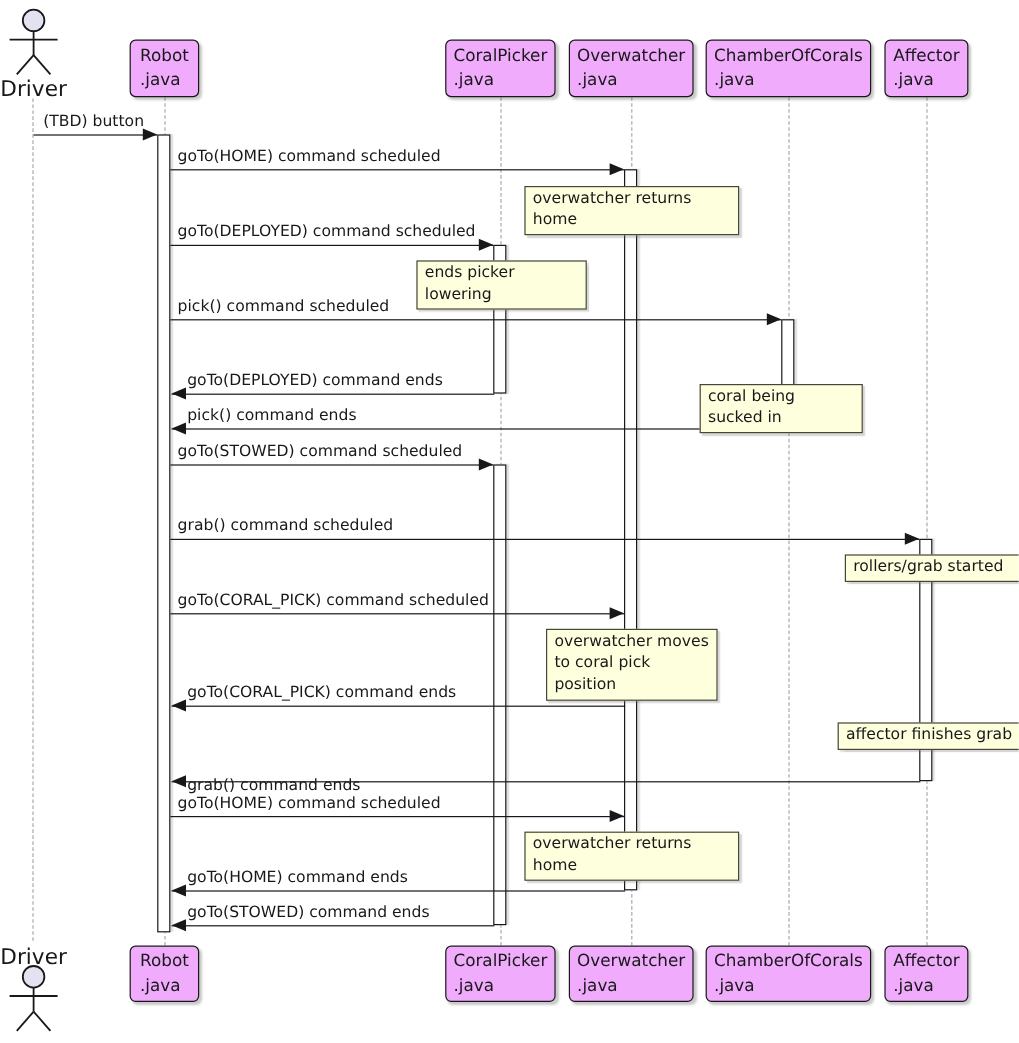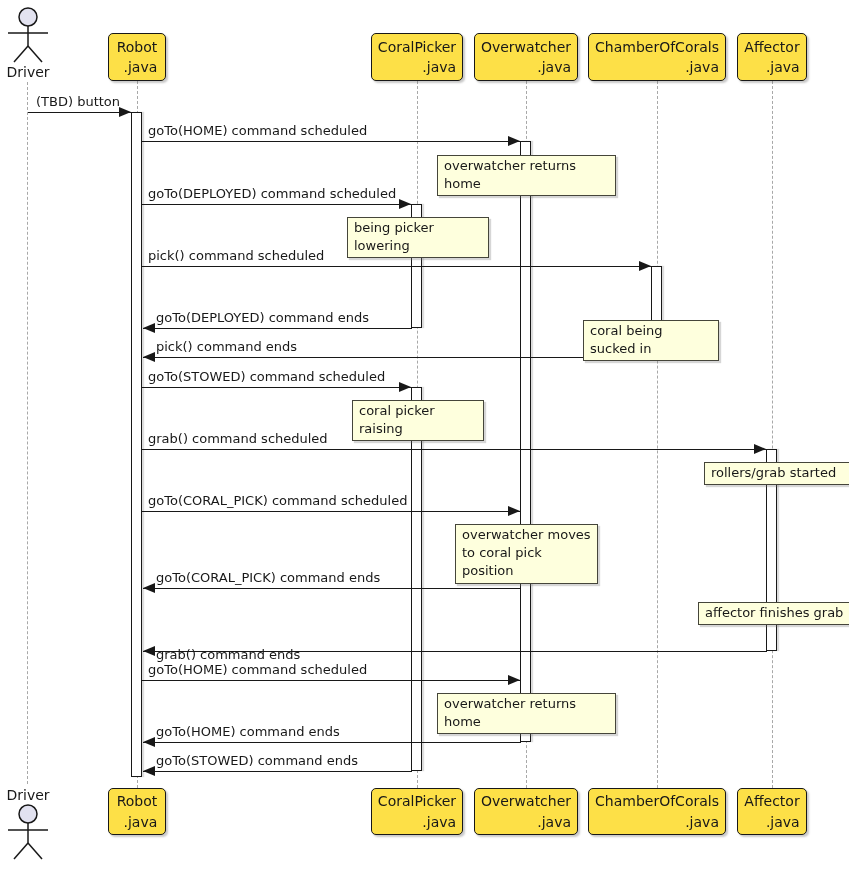--- a/index.html
+++ b/index.html
@@ -3,40 +3,40 @@
 <meta charset="utf-8">
 <style>
   html,body{margin:0;padding:0;background:#ffffff;}
   #canvas{
     position:relative;width:849px;height:869px;background:#ffffff;
     font-family:"DejaVu Sans","Liberation Sans",sans-serif;color:#181818;
     overflow:hidden;
   }
   .lifeline{position:absolute;width:0;border-left:1px dashed #a8a8a8;}
   .participant{
-    position:absolute;box-sizing:border-box;background:#fde047;border:1px solid #181818;
-    border-radius:5px;display:flex;align-items:center;justify-content:center;text-align:right;
+    position:absolute;box-sizing:border-box;background:#f0abfc;border:1px solid #181818;
+    border-radius:5px;display:flex;align-items:center;justify-content:center;text-align:left;
     font-size:14px;line-height:1.45;white-space:pre-line;box-shadow:2px 2px 2px rgba(100,100,100,0.35);
   }
   .activation{
     position:absolute;box-sizing:border-box;width:11px;background:#ffffff;
     border:1px solid #181818;box-shadow:2px 0 1px rgba(120,120,120,0.25);
   }
   .note{
     position:absolute;box-sizing:border-box;background:#feffdd;border:1px solid #45453a;
     font-size:13px;line-height:1.4;padding:1px 6px 2px 6px;white-space:pre-line;
     box-shadow:2px 2px 1px rgba(120,120,120,0.3);
   }
   .msg-line{position:absolute;height:0;border-top:1px solid #181818;}
   .msg-label{position:absolute;font-size:13px;white-space:nowrap;}
   .head-right{position:absolute;width:0;height:0;border-top:5px solid transparent;
     border-bottom:5px solid transparent;border-left:12px solid #181818;}
   .head-left{position:absolute;width:0;height:0;border-top:5px solid transparent;
     border-bottom:5px solid transparent;border-right:12px solid #181818;}
-  .actor-label{position:absolute;font-size:14px;text-align:center;}
+  .actor-label{position:absolute;font-size:18px;text-align:center;}
   svg line, svg circle{stroke:#181818;stroke-width:1.5;}
 </style>
 </head>
 <body>
 
 <div id="canvas">
 
   <div class="lifeline" style="left:27px;top:82px;height:702px;"></div>
   <div class="lifeline" style="left:137px;top:81px;height:707px;"></div>
   <div class="lifeline" style="left:417px;top:81px;height:707px;"></div>
@@ -173,22 +173,21 @@
     <div class="head-left" style="left:143px;top:737px;"></div>
   </div>
 
   <div>
     <span class="msg-label" style="left:156px;top:753px;">goTo(STOWED) command ends</span>
     <div class="msg-line" style="left:143px;top:771px;width:269px;"></div>
     <div class="head-left" style="left:143px;top:766px;"></div>
   </div>
 
   <div class="note" style="left:437px;top:155px;width:179px;">overwatcher returns home</div>
-  <div class="note" style="left:347px;top:217px;width:142px;">being picker lowering</div>
+  <div class="note" style="left:347px;top:217px;width:142px;">ends picker lowering</div>
   <div class="note" style="left:583px;top:280px;width:136px;margin-top:40px;">coral being sucked in</div>
-  <div class="note" style="left:352px;top:400px;width:132px;">coral picker raising</div>
   <div class="note" style="left:704px;top:462px;width:160px;">rollers/grab started</div>
   <div class="note" style="left:455px;top:524px;width:143px;">overwatcher moves
 to coral pick position</div>
   <div class="note" style="left:698px;top:602px;width:178px;">affector finishes grab</div>
   <div class="note" style="left:437px;top:693px;width:179px;">overwatcher returns home</div>
 
 </div>
 
 </body></html>

